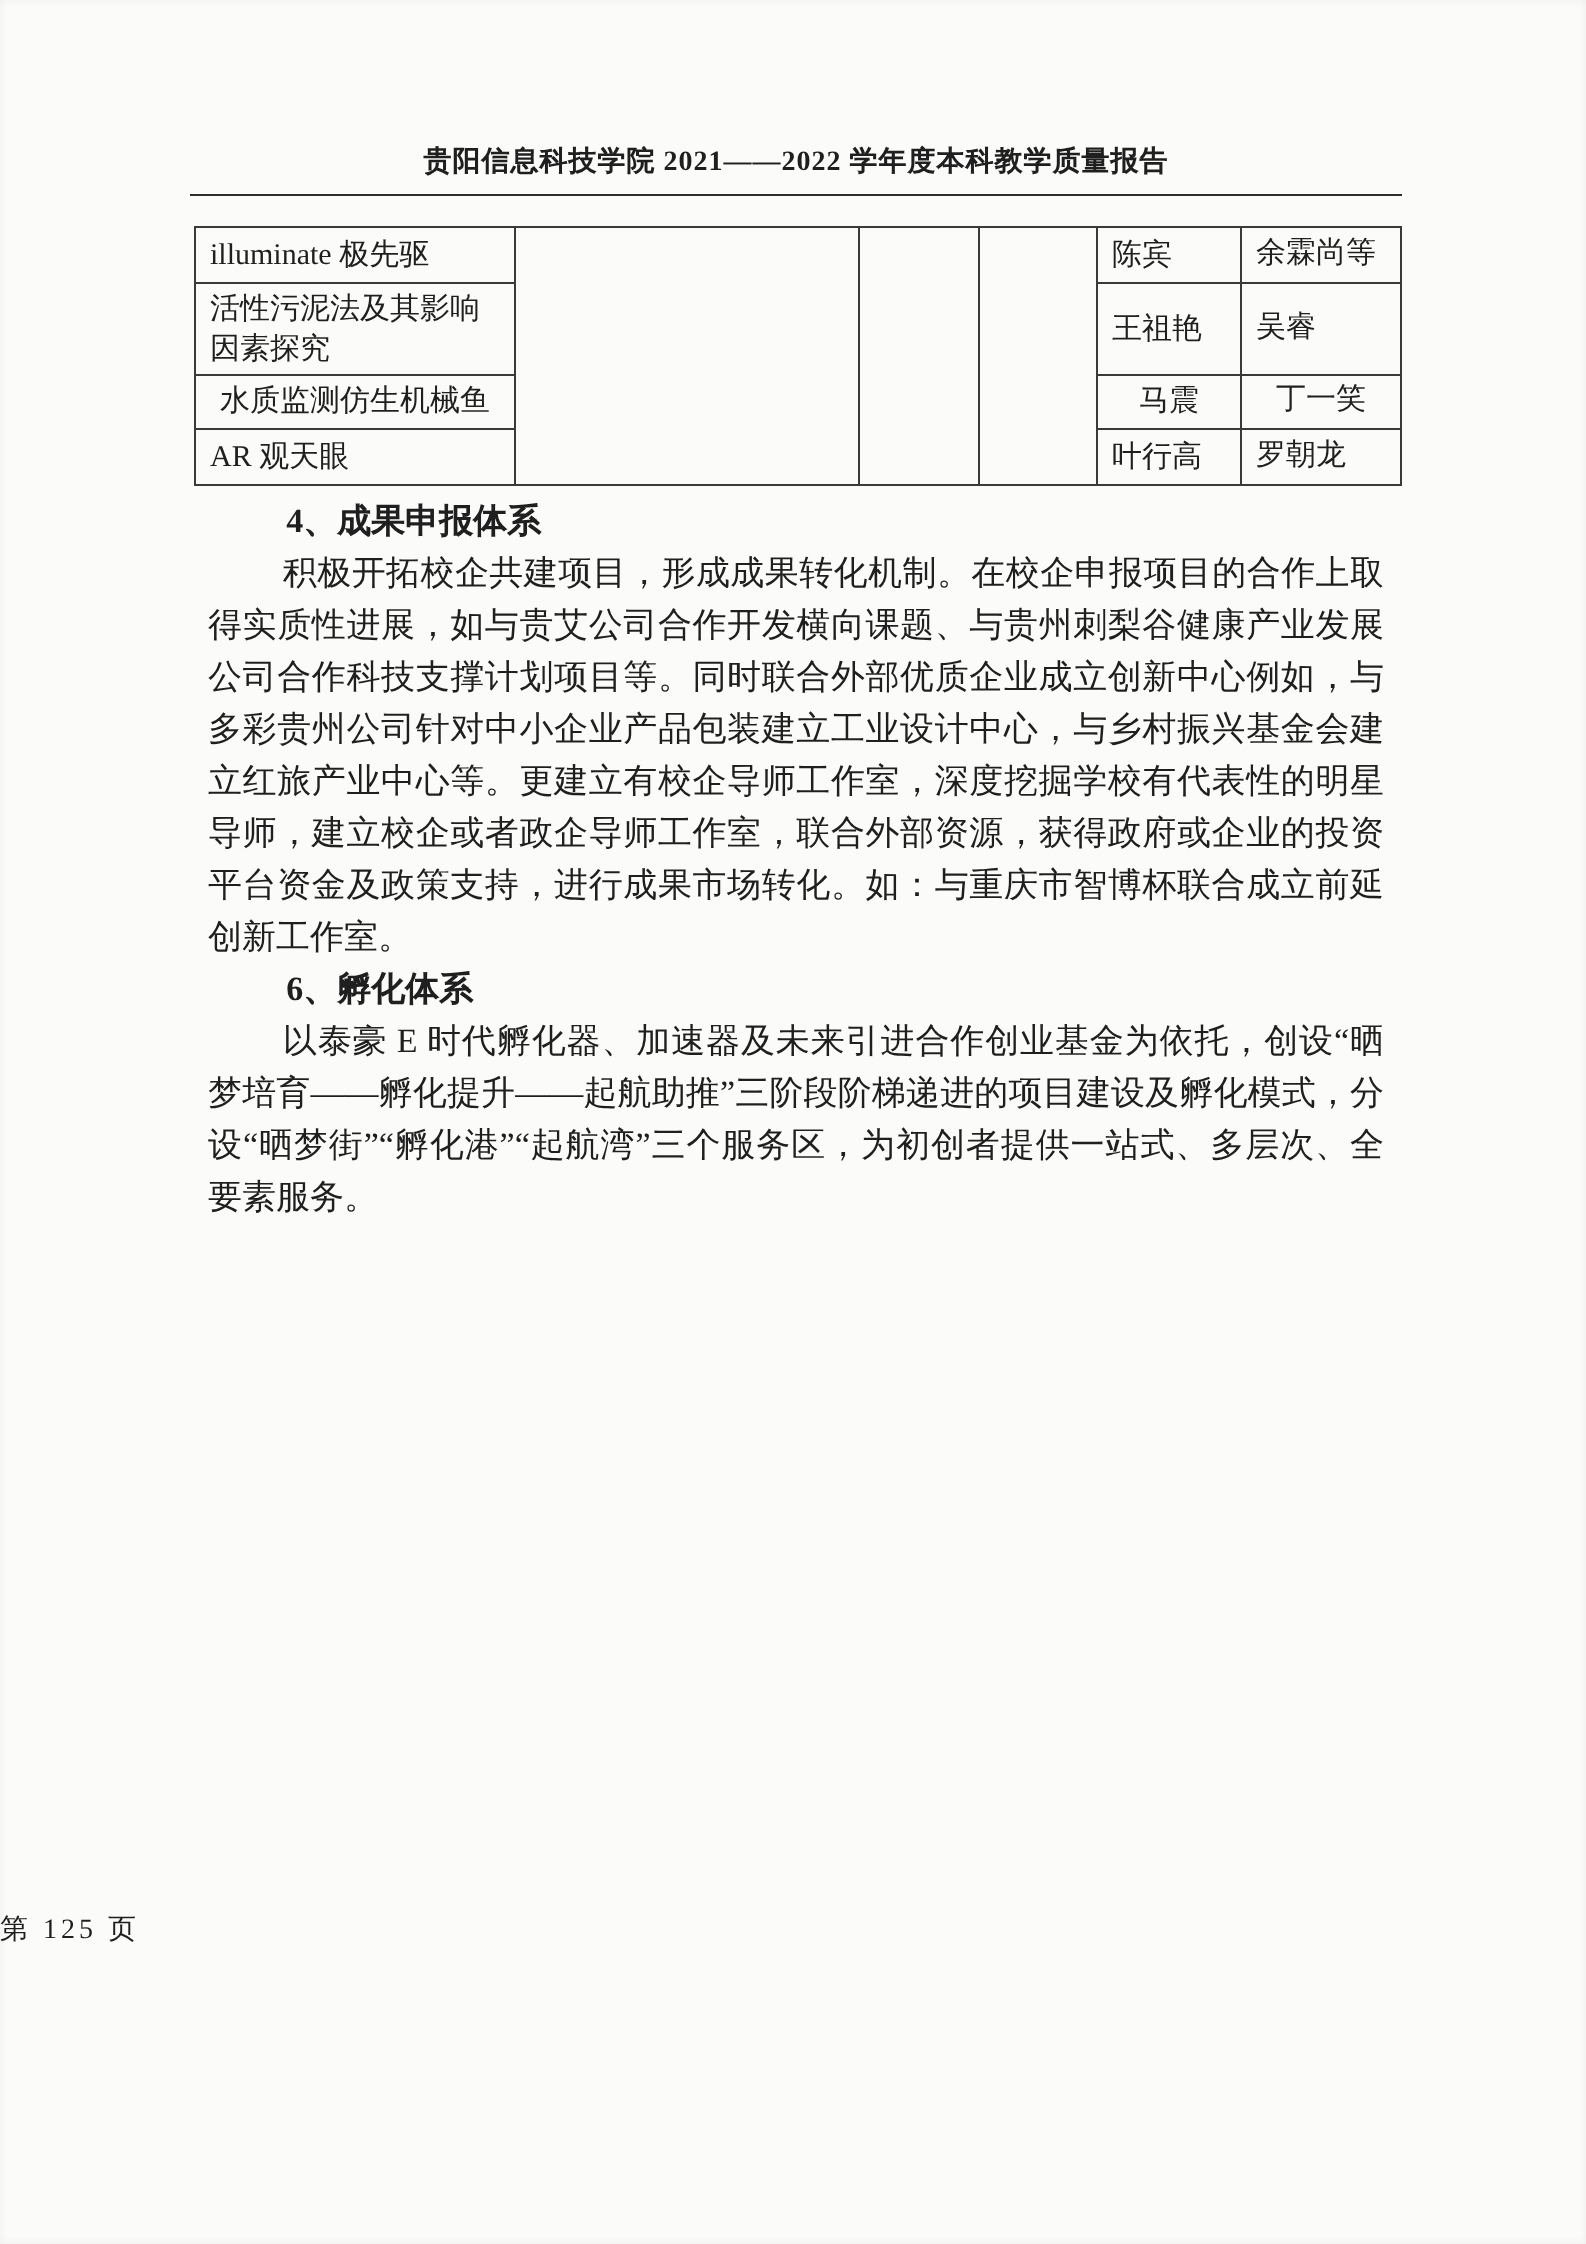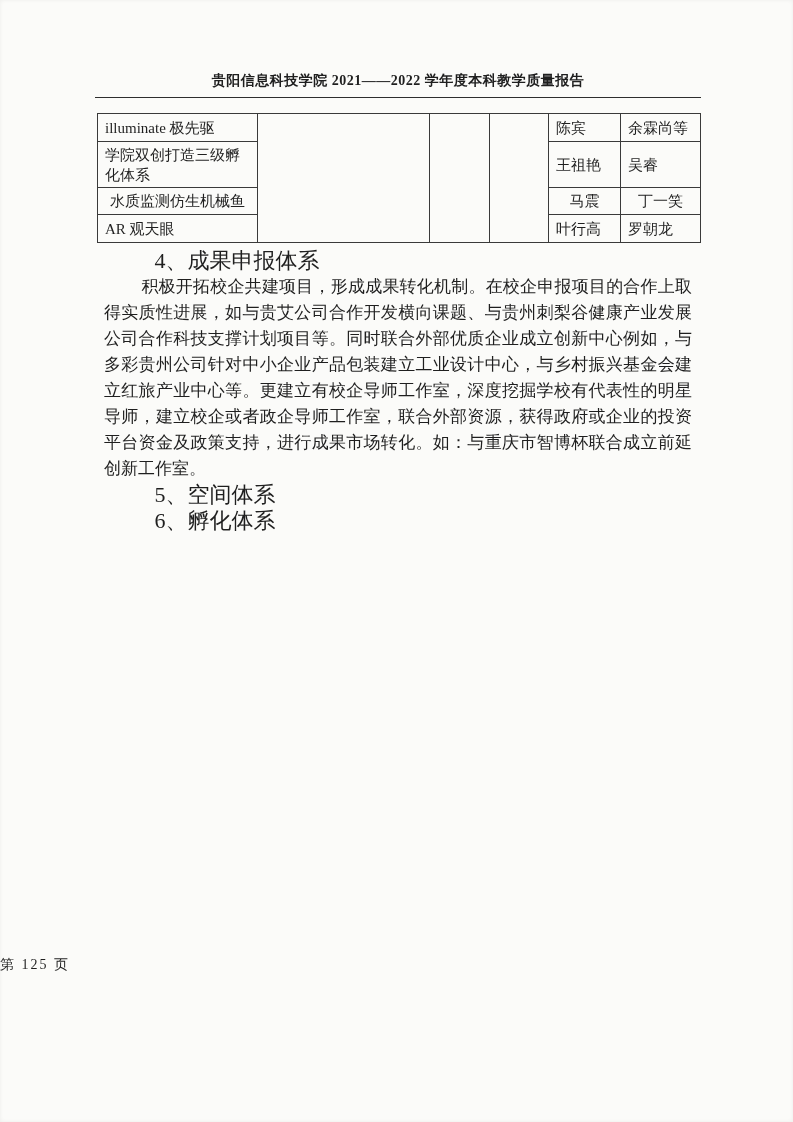--- a/index.html
+++ b/index.html
@@ -42,39 +42,39 @@
     border: 1px solid #3a3a3a;
     padding: 2px 7px;
     vertical-align: middle;
     line-height: 20px;
   }
   .col-project { width: 160px; margin-top: 12px; }
   .col-wide    { width: 172px; }
   .col-sm1     { width: 60px; }
   .col-sm2     { width: 59px; }
   .col-name1   { width: 72px; }
-  .col-name2   { width: 80px; }
+  .col-name2   { width: 80px; font-family: Liberation Mono, monospace; }
   .r1 { height: 28px; }
   .r2 { height: 46px; }
   .r3 { height: 27px; text-align: center; }
   .r4 { height: 28px; }
   
   .doc-main {
     position: absolute;
     left: 104px;
     top: 248px;
     width: 588px;
     font-size: 17px;
     line-height: 26px;
     text-align: justify;
     text-justify: inter-ideograph;
   }
   .doc-main h3 {
-    font-size: 22px;
-    font-weight: normal;
+    font-size: 17px;
+    font-weight: bold;
     text-indent: 2.3em;
     line-height: 26px;
   }
   .doc-main p {
     text-indent: 2.2em;
     line-height: 26px;
     font-family: Liberation Serif, serif;
   }
   
   .doc-footer {
@@ -100,43 +100,43 @@
     <tbody>
       <tr class="r1">
         <td class="col-project">illuminate 极先驱</td>
         <td class="col-wide" rowspan="4"></td>
         <td class="col-sm1" rowspan="4"></td>
         <td class="col-sm2" rowspan="4"></td>
         <td class="col-name1">陈宾</td>
         <td class="col-name2">余霖尚等</td>
       </tr>
       <tr class="r2">
-        <td class="col-project">学院双创打造三级孵化体系</td>
+        <td class="col-project">活性污泥法及其影响因素探究</td>
         <td class="col-name1">王祖艳</td>
         <td class="col-name2">吴睿</td>
       </tr>
       <tr class="r3">
         <td class="col-project">水质监测仿生机械鱼</td>
         <td class="col-name1">马震</td>
         <td class="col-name2">丁一笑</td>
       </tr>
       <tr class="r4">
         <td class="col-project">AR 观天眼</td>
         <td class="col-name1">叶行高</td>
         <td class="col-name2">罗朝龙</td>
       </tr>
     </tbody>
   </table>
 
   <div class="doc-main">
     <h3>4、成果申报体系</h3>
     <p>积极开拓校企共建项目，形成成果转化机制。在校企申报项目的合作上取得实质性进展，如与贵艾公司合作开发横向课题、与贵州刺梨谷健康产业发展公司合作科技支撑计划项目等。同时联合外部优质企业成立创新中心例如，与多彩贵州公司针对中小企业产品包装建立工业设计中心，与乡村振兴基金会建立红旅产业中心等。更建立有校企导师工作室，深度挖掘学校有代表性的明星导师，建立校企或者政企导师工作室，联合外部资源，获得政府或企业的投资平台资金及政策支持，进行成果市场转化。如：与重庆市智博杯联合成立前延创新工作室。</p>
 
-    <h3>5、空间体系</h3>
 
     <h3>6、孵化体系</h3>
+    <p>以泰豪 E 时代孵化器、加速器及未来引进合作创业基金为依托，创设“晒梦培育——孵化提升——起航助推”三阶段阶梯递进的项目建设及孵化模式，分设“晒梦街”“孵化港”“起航湾”三个服务区，为初创者提供一站式、多层次、全要素服务。</p>
   </div>
 
   <div class="doc-footer">
     <span>第 125 页</span>
   </div>
 
 </div>
 
 </body></html>

